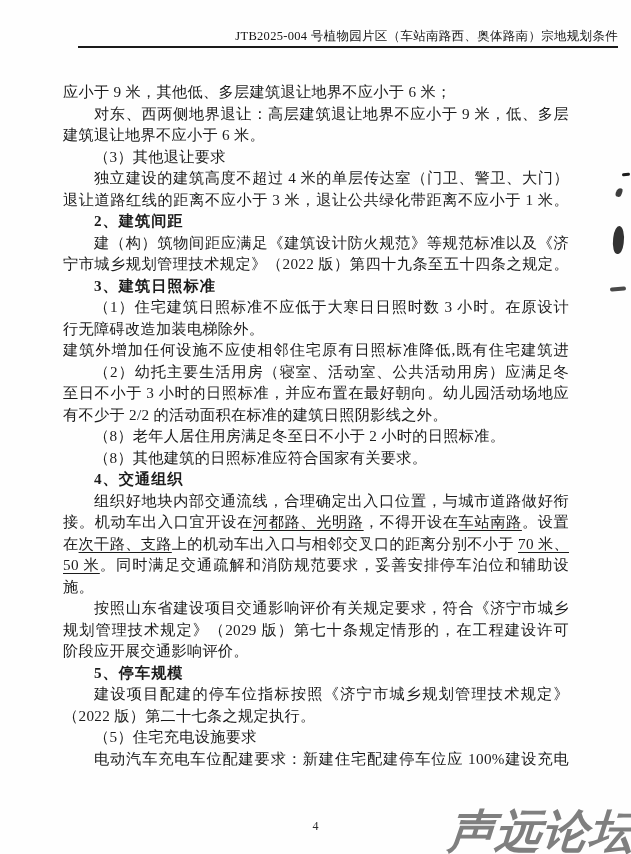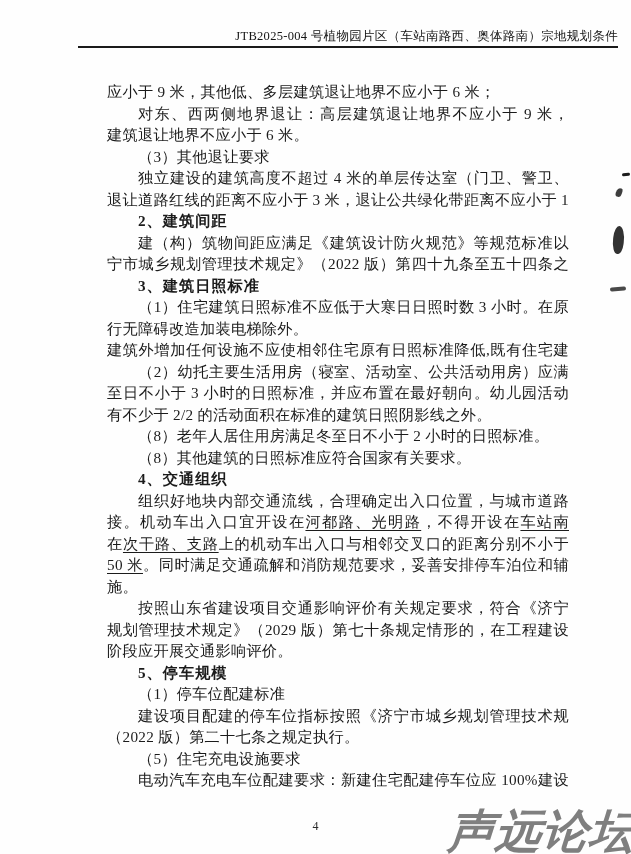--- a/index.html
+++ b/index.html
@@ -26,21 +26,20 @@
 
   
   .doc {
     position:absolute; left:63px; top:81px; width:506px;
     font-size:15.2px;
   }
   .line {
     height:21.5px; line-height:21.5px;
     white-space:nowrap;
     letter-spacing:0.3px;
-    margin-left:44px;
   }
   .line.fill {
     white-space:normal;
     text-align:justify;
     text-align-last:justify;
     overflow:hidden;
   }
   .line.indent { text-indent:31px; }
   .line.bold { font-weight:bold; letter-spacing:1px; }
   .u { text-decoration:underline; text-underline-offset:3px; text-decoration-thickness:1px; }
@@ -97,21 +96,20 @@
       <div class="line indent bold"><span>4、交通组织</span></div>
       <div class="line indent fill"><span>组织好地块内部交通流线，合理确定出入口位置，与城市道路做好衔</span></div>
       <div class="line fill"><span>接。机动车出入口宜开设在</span><span class="u">河都路、光明路</span><span>，不得开设在</span><span class="u">车站南路</span><span>。设置</span></div>
       <div class="line fill"><span>在</span><span class="u">次干路、支路</span><span>上的机动车出入口与相邻交叉口的距离分别不小于 </span><span class="u">70 米、</span></div>
       <div class="line fill"><span class="u">50 米</span><span>。同时满足交通疏解和消防规范要求，妥善安排停车泊位和辅助设</span></div>
       <div class="line"><span>施。</span></div>
       <div class="line indent fill"><span>按照山东省建设项目交通影响评价有关规定要求，符合《济宁市城乡</span></div>
       <div class="line fill"><span>规划管理技术规定》（2029 版）第七十条规定情形的，在工程建设许可</span></div>
       <div class="line"><span>阶段应开展交通影响评价。</span></div>
       <div class="line indent bold"><span>5、停车规模</span></div>
-      <div class="line indent"><span>（1）停车位配建标准</span></div>
       <div class="line indent fill"><span>建设项目配建的停车位指标按照《济宁市城乡规划管理技术规定》</span></div>
       <div class="line"><span>（2022 版）第二十七条之规定执行。</span></div>
       <div class="line indent"><span>（5）住宅充电设施要求</span></div>
       <div class="line indent fill"><span>电动汽车充电车位配建要求：新建住宅配建停车位应 100%建设充电</span></div>
     </div>
 
   <div class="smudge smudge-1"></div>
   <div class="smudge smudge-2"></div>
   <div class="smudge smudge-3"></div>
   <div class="smudge smudge-4"></div>

